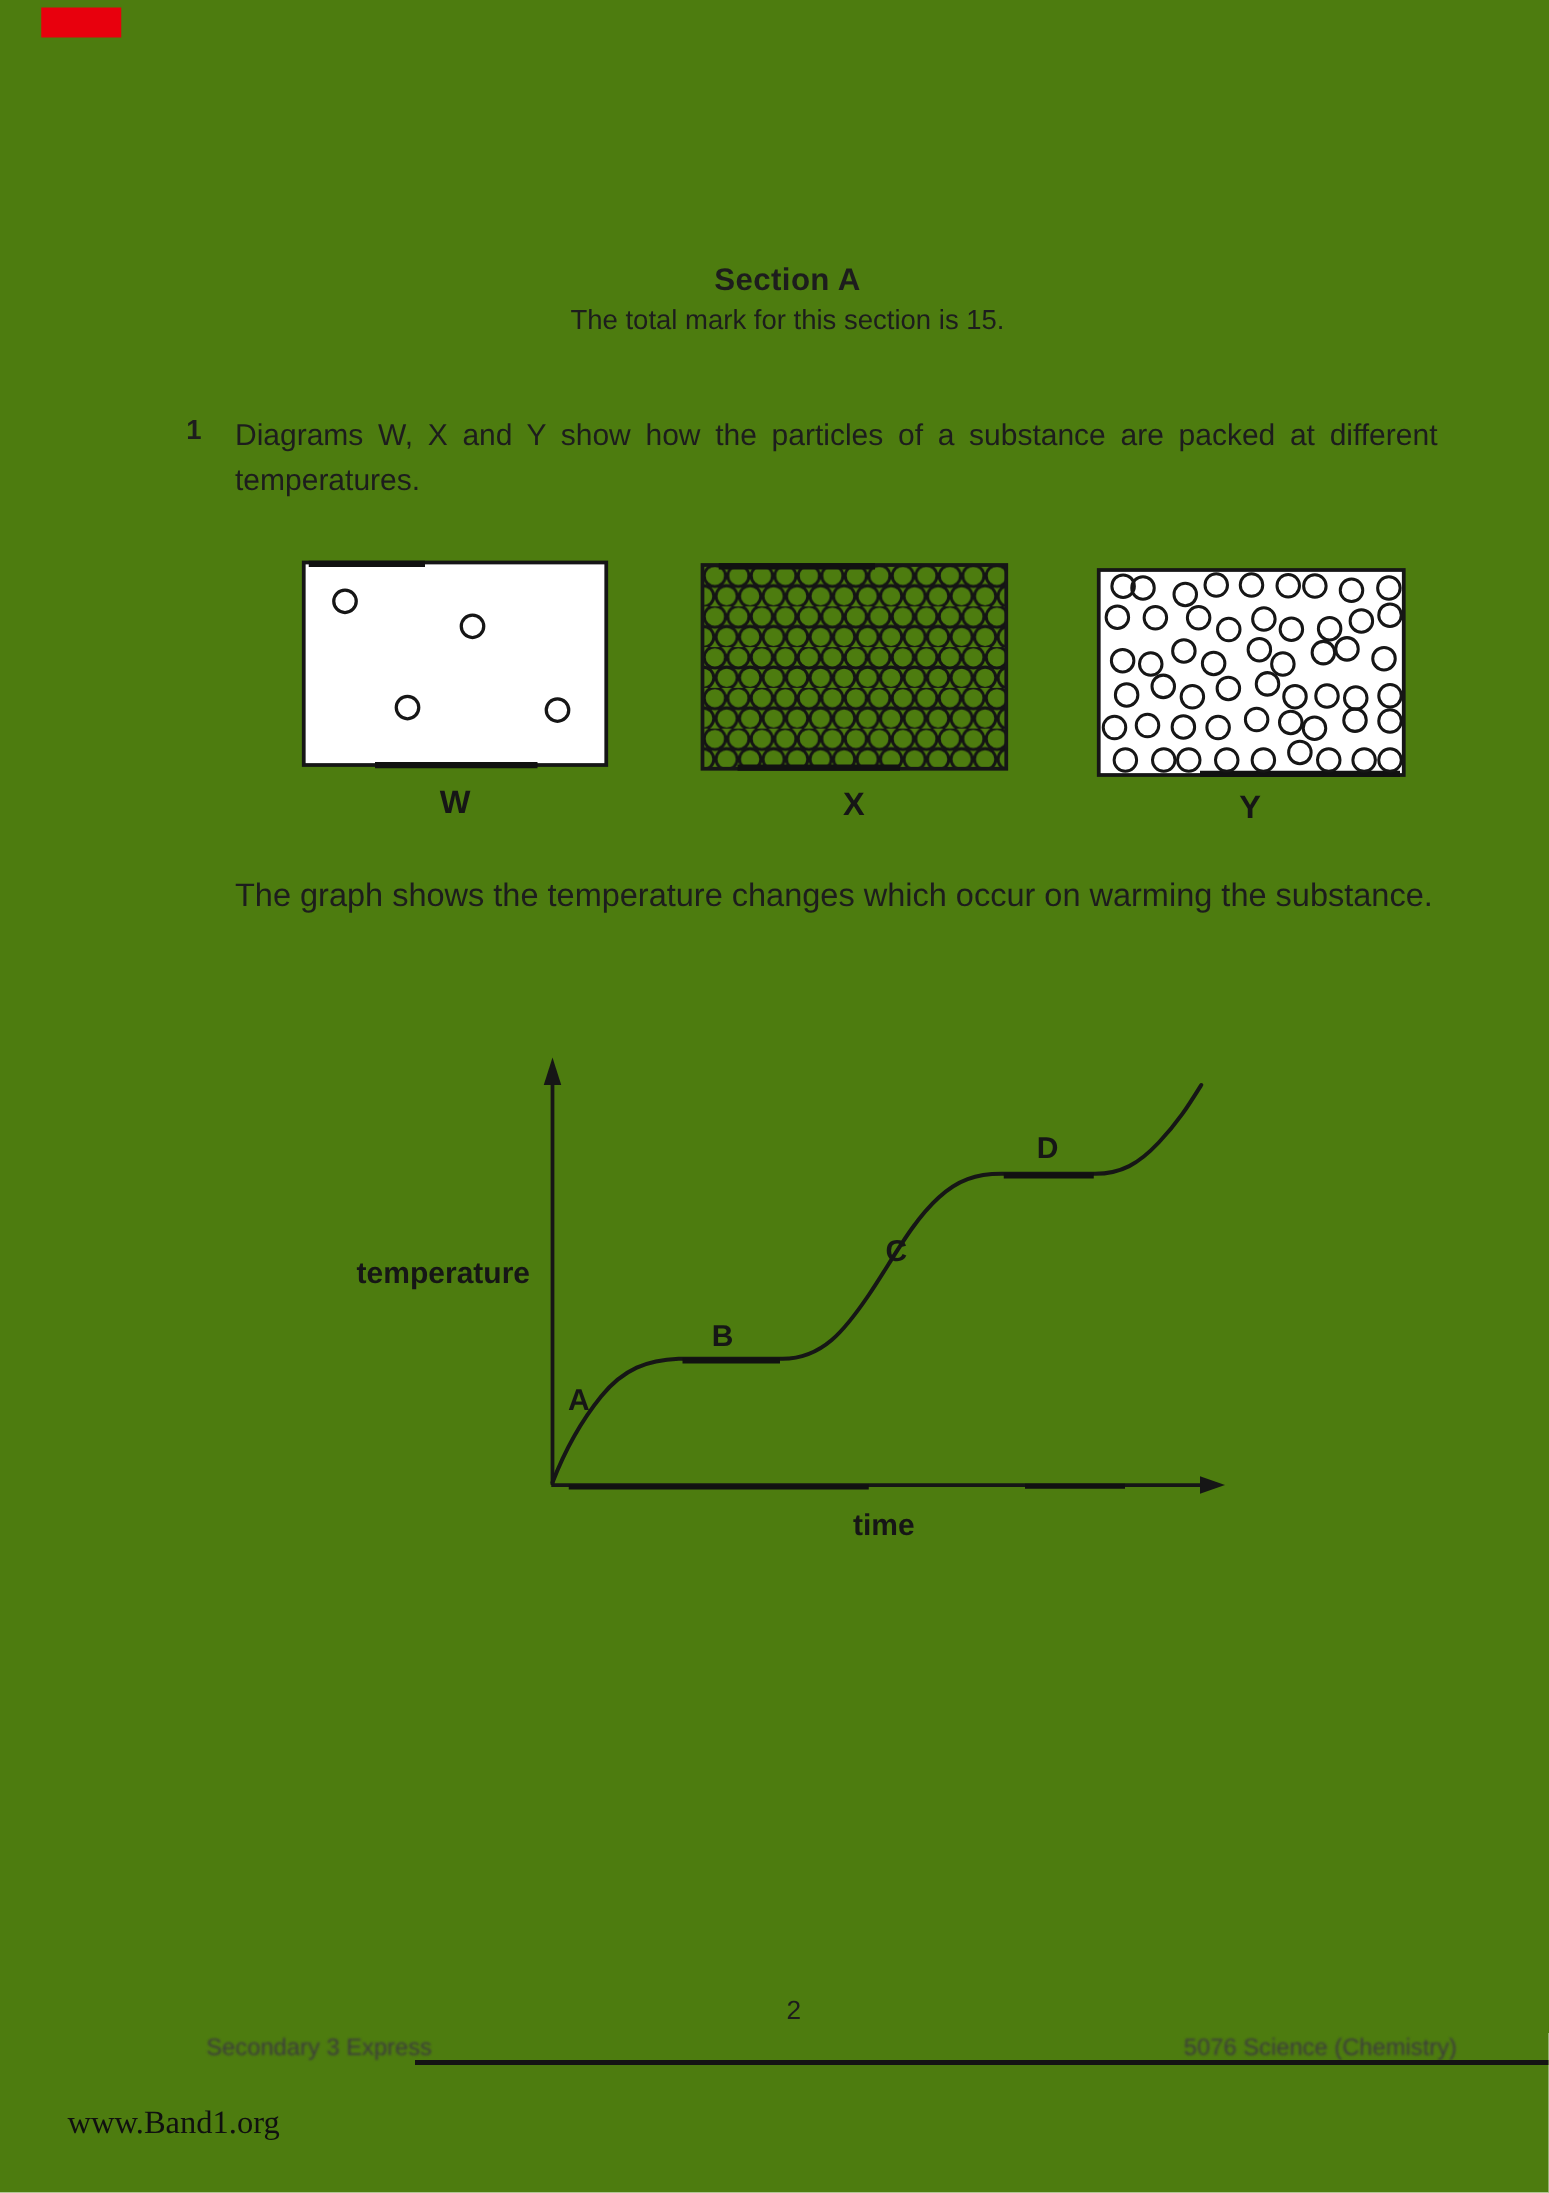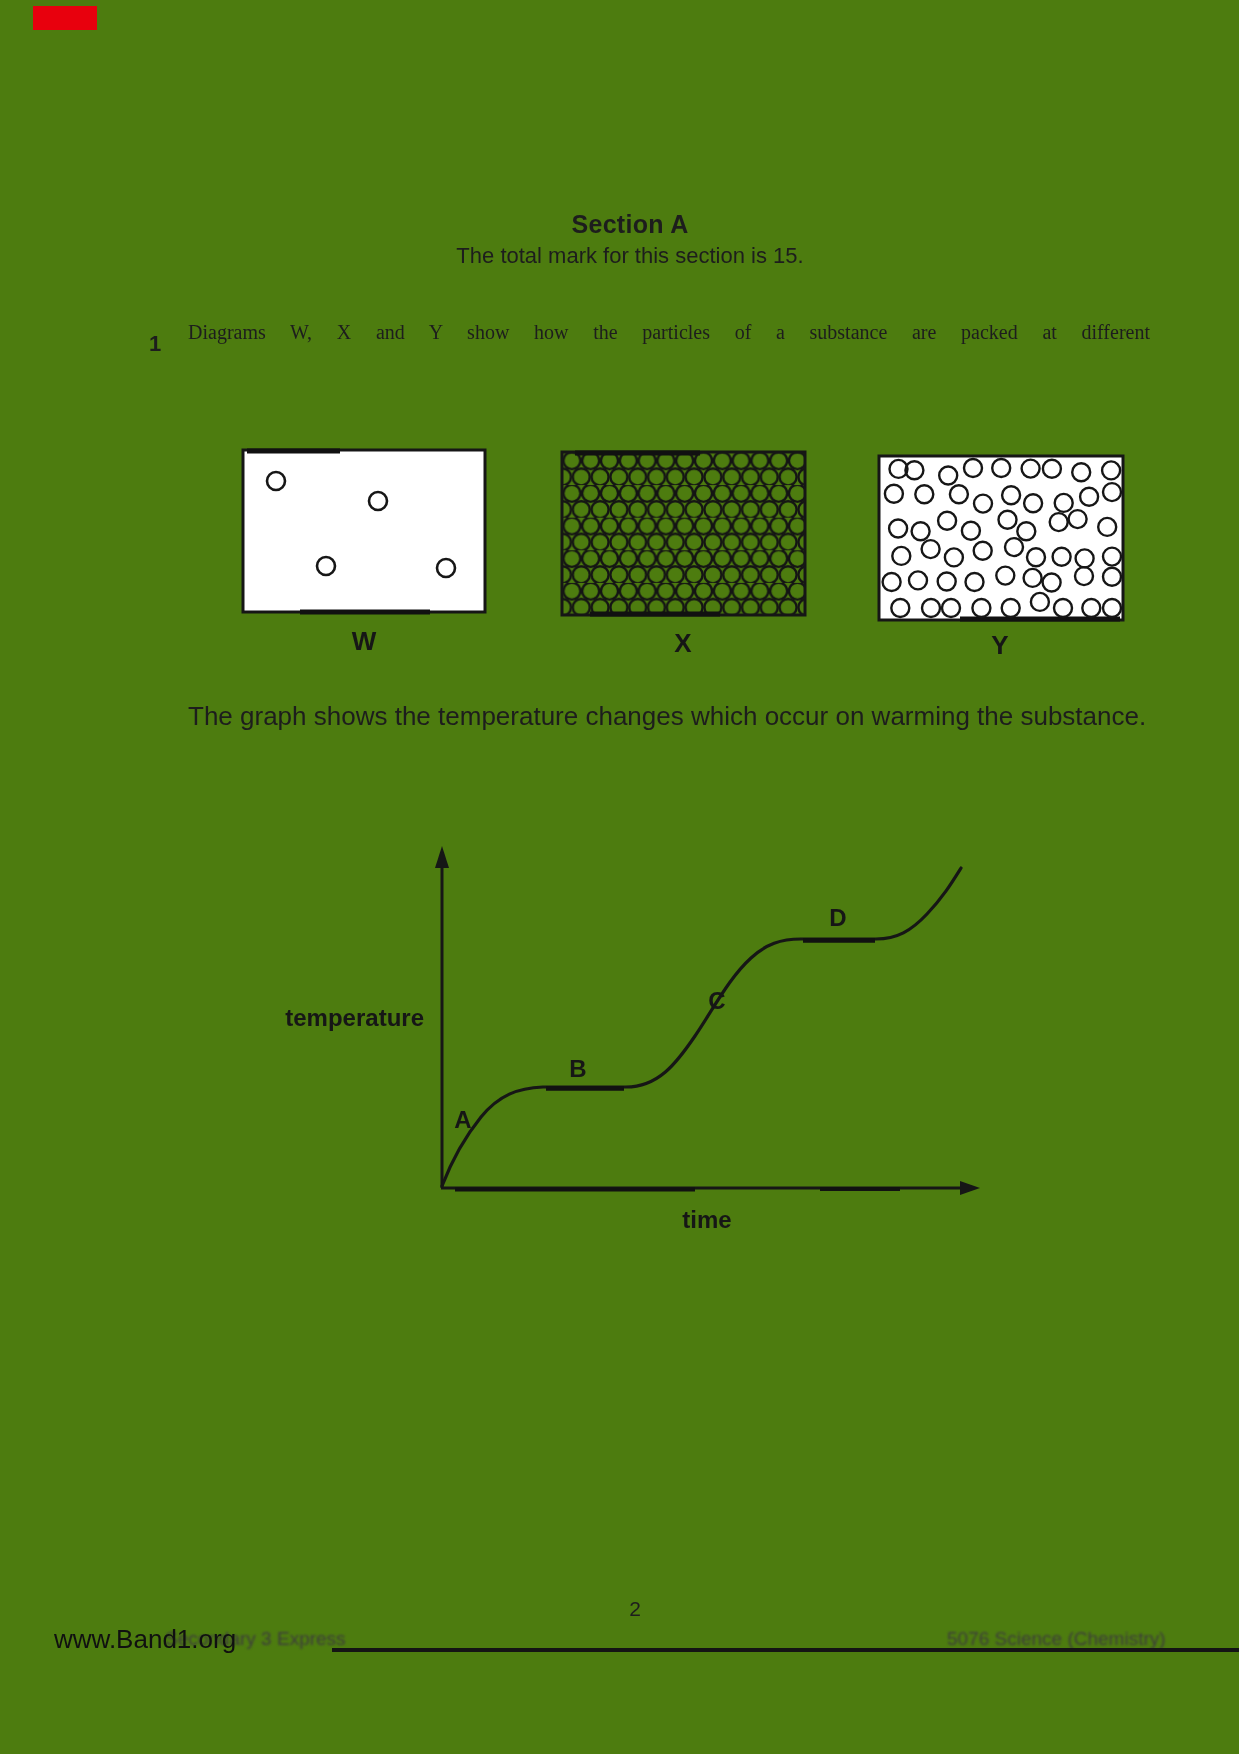--- a/index.html
+++ b/index.html
@@ -6,52 +6,53 @@
   .page {
     position:relative; width:1239px; height:1754px; background:#4d7c0f;
     font-family:"Liberation Sans", sans-serif; color:#1d1d1d; overflow:hidden;
   }
   .abs { position:absolute; }
   .t { filter:blur(0.35px); }
   .center-block { left:20px; width:1220px; text-align:center; }
   .section-title { top:210px; font-size:25px; font-weight:bold; letter-spacing:0.3px; }
   .section-subtitle { top:243px; font-size:22px; }
   .q-number { left:149px; top:331px; font-size:22px; font-weight:bold; }
-  .q-stem { left:188px; top:314px; width:962px; font-size:20px; line-height:36px;font-family:Liberation Serif, serif; }
+  .q-stem { left:188px; top:331px; width:962px; font-size:24px; line-height:36px; }
   .q-stem .justified { text-align:justify; text-align-last:justify; }
   .para { left:188px; font-size:26px; }
   .para-1 { top:701px; }
   .para-2 { top:738px; }
   .diagram-svg { left:0; top:0; width:1239px; height:1754px; filter:blur(0.3px); }
   svg text { font-family:"Liberation Sans", sans-serif; fill:#161616; }
   .box-label { font-size:26px; font-weight:bold; text-anchor:middle; }
   .axis-label-y { font-size:24px; font-weight:600; text-anchor:end; }
   .axis-label-x { font-size:24px; font-weight:700; text-anchor:middle; }
   .region-label { font-size:24px; font-weight:bold; text-anchor:middle; }
   .page-number { top:1597px; left:0; width:1270px; text-align:center; font-size:21px; filter:blur(0.4px); }
   .footer-text { top:1628px; font-size:19px; color:#3c3c3c; filter:blur(1px); white-space:nowrap; }
   .footer-left { left:165px; }
   .footer-right { left:947px; }
   .footer-line { left:332px; top:1648px; width:907px; height:3.5px; background:#141414; filter:blur(0.5px); }
   .red-mark { left:33px; top:6px; width:64px; height:24px; }
-  .watermark { left:54px; top:1624px; font-family:Liberation Sans, sans-serif; font-size:26px; color:#101010; filter:blur(0.3px); }
+  .watermark { left:54px; top:1683px; font-family:Liberation Serif, serif; font-size:26px; color:#101010; filter:blur(0.3px); }
 </style>
 </head>
 <body>
 
 <div class="page">
 
   <div class="abs red-mark" style="background: rgb(232, 0, 13);"></div>
 
   <div class="abs t center-block section-title">Section A</div>
   <div class="abs t center-block section-subtitle">The total mark for this section is 15.</div>
 
   <div class="abs t q-number">1</div>
   <div class="abs t q-stem">
     <div class="justified">Diagrams W, X and Y show how the particles of a substance are packed at different</div>
+    <div>temperatures.</div>
   </div>
 
   <div class="abs t para para-1">The graph shows the temperature changes which occur on warming the substance.</div>
 
   <svg class="abs diagram-svg" viewBox="0 0 1239 1754" xmlns="http://www.w3.org/2000/svg">
     <defs>
       <pattern id="hexpat" patternUnits="userSpaceOnUse" x="562.5" y="452.5" width="18.8" height="32.6">
         <g fill="none" stroke="#141414" stroke-width="2.4">
           <circle cx="9.4" cy="8.2" r="8.5"></circle>
           <circle cx="0" cy="24.5" r="8.5"></circle>

